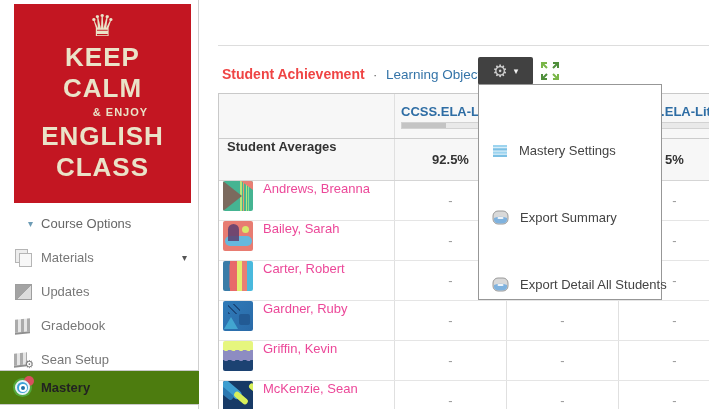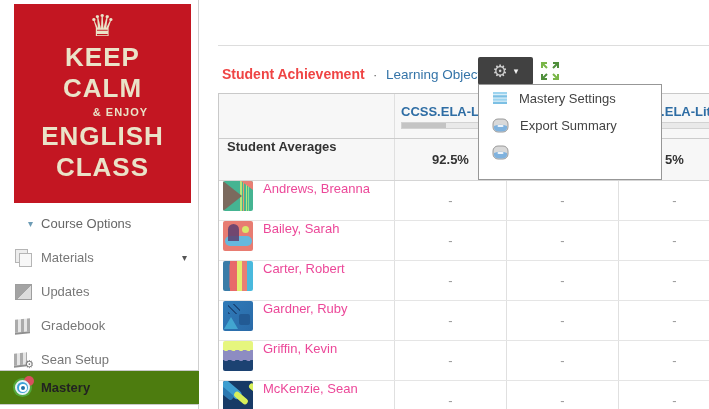--- a/index.html
+++ b/index.html
@@ -135,22 +135,22 @@
   .av-6 { background:#173a66; }
   .av-6::before { left:-4px; top:4px; width:24px; height:9px; border-radius:4px;
     background:#3e9ed0; transform:rotate(40deg); }
   .av-6::after { left:10px; top:14px; width:16px; height:6px; border-radius:3px;
     background:#d7ef5a; transform:rotate(40deg);
     box-shadow:-14px 6px 0 #2c78b0, 6px -16px 0 #d7ef5a; }
 
   
   .dropdown { position:absolute; left:478px; top:84px; width:184px; background:#fff;
     border:1px solid #979797; z-index:10; padding:6px 0 7px; }
-  .dd-item { height:27px; display:flex; align-items:flex-start; padding-left:13px; cursor:pointer;
-    font-size:13px; color:#444; white-space:nowrap; }
+  .dd-item { height:27px; display:flex; align-items:flex-end; padding-left:13px; cursor:pointer;
+    font-size:13px; color:#444; white-space:nowrap;margin-top:40px; }
   .dd-item svg { margin-right:11px; flex:none; }
 </style>
 </head>
 <body>
 
 <div class="sidebar">
   <div class="poster">
     <div class="crown">♛</div>
     <div class="big">KEEP</div>
     <div class="big">CALM</div>
@@ -370,14 +370,15 @@
         <rect x="5.5" y="7" width="6" height="2" rx="1" fill="#eef4fa"></rect>
       </svg>
       <div>Export Summary</div>
     </div>
     <div class="dd-item">
       <svg width="17" height="15" viewBox="0 0 17 15">
         <rect x="1" y="1" width="15" height="13" rx="5" fill="#d9d9d9" stroke="#9a9a9a"></rect>
         <path d="M2 8 Q8.5 5.5 15 8 L15 10 Q15 13.5 8.5 13.5 Q2 13.5 2 10 Z" fill="#7fb2de"></path>
         <rect x="5.5" y="7" width="6" height="2" rx="1" fill="#eef4fa"></rect>
       </svg>
+      <div>Export Detail All Students</div>
     </div>
   </div>
 
 </body></html>

